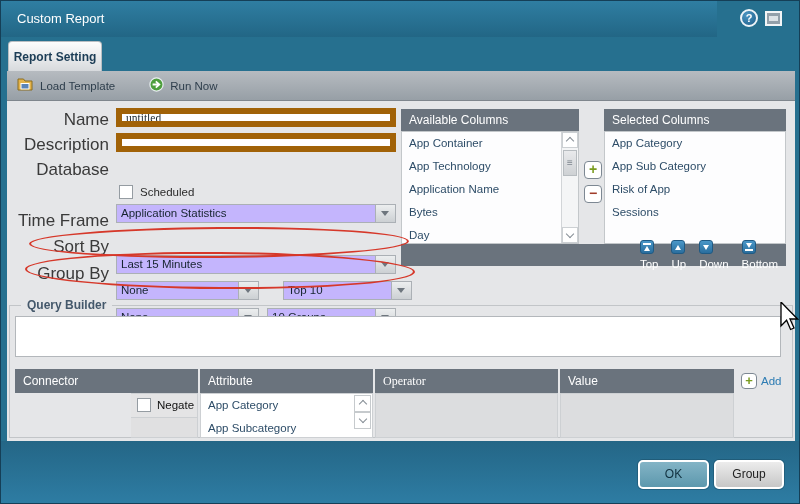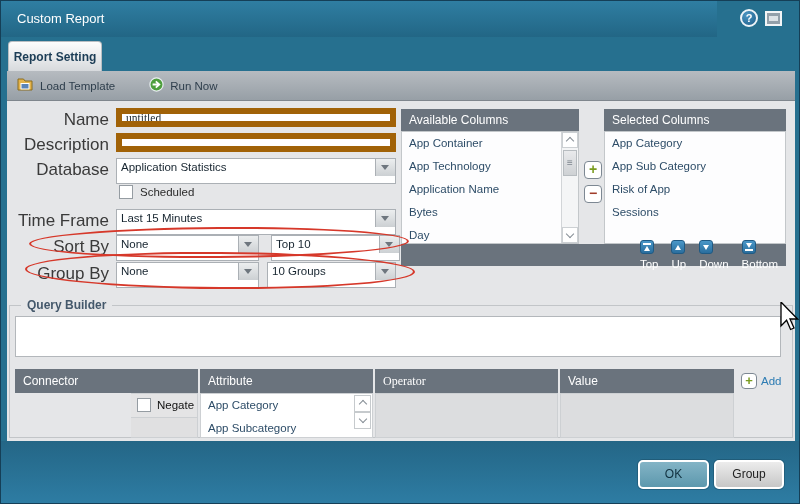--- a/index.html
+++ b/index.html
@@ -19,21 +19,21 @@
   
   .toolbar { position:absolute; left:6px; top:70px; width:788px; height:30px; background:linear-gradient(#b6bbc0,#979fa6); border-bottom:1px solid #7f868d; display:flex; align-items:center; }
   .tbtn { display:flex; align-items:center; gap:6px; color:#2e3e4c; font-size:11.5px; cursor:pointer; }
   .tbtn.lt { margin-left:10px; }
   .tbtn.rn { margin-left:34px; }
 
   
   .content { position:absolute; left:6px; top:100px; width:788px; height:340px; background:#e5e6e8; }
   .frm-label { position:absolute; left:0; width:102px; text-align:right; font-size:17px; color:#3a3a3a; }
   .txt { position:absolute; height:19px; background:#fff; border:6px solid #a16207; font-size:11.5px; padding:1px 4px; color:#16242f; font-family:Liberation Serif, serif; }
-  .select { position:absolute; height:26px; background:#ffffff; border:1px solid #abb0b5; font-size:11.5px; color:#16242f; }
+  .select { position:absolute; height:19px; background:#c4b5fd; border:1px solid #abb0b5; font-size:11.5px; color:#16242f;margin-top:46px; }
   .sel-text { position:absolute; left:4px; top:2px; white-space:nowrap; }
   .sel-trigger { position:absolute; right:0; top:0; width:20px; height:17px; background:linear-gradient(#eceeef,#ccd0d3); border-left:1px solid #abb0b5; cursor:pointer; }
   .sel-trigger .tri { position:absolute; left:5px; top:6px; width:0; height:0; border-left:4px solid transparent; border-right:4px solid transparent; border-top:5px solid #6e767e; }
   .cb { position:absolute; width:14px; height:14px; background:#fff; border:1px solid #959ca2; cursor:pointer; }
 
   
   .panel-header { position:absolute; height:22px; background:#6a737d; color:#fff; font-size:12px; line-height:22px; padding-left:8px; }
   .list { position:absolute; background:#fdfdfe; border:1px solid #c3c7ca; overflow:hidden; }
   .list-item { height:23px; line-height:23px; padding-left:7px; font-size:11.5px; color:#2e4d68; cursor:pointer; white-space:nowrap; }
   .vscroll { position:absolute; right:0; top:0; width:17px; height:111px; background:#f4f5f6; border-left:1px solid #d2d5d8; }
@@ -144,21 +144,21 @@
           <span class="tri"></span>
         </span>
     </div>
 
     <div class="select" style="left:109px; top:134px; width:143px;">
       <span class="sel-text">None</span>
       <span class="sel-trigger">
           <span class="tri"></span>
         </span>
     </div>
-    <div class="select" style="left:264px; top:134px; width:129px;">
+    <div class="select" style="left:276px; top:134px; width:129px;">
       <span class="sel-text">Top 10</span>
       <span class="sel-trigger">
           <span class="tri"></span>
         </span>
     </div>
 
     <div class="select" style="left:109px; top:161px; width:143px;">
       <span class="sel-text">None</span>
       <span class="sel-trigger">
           <span class="tri"></span>

